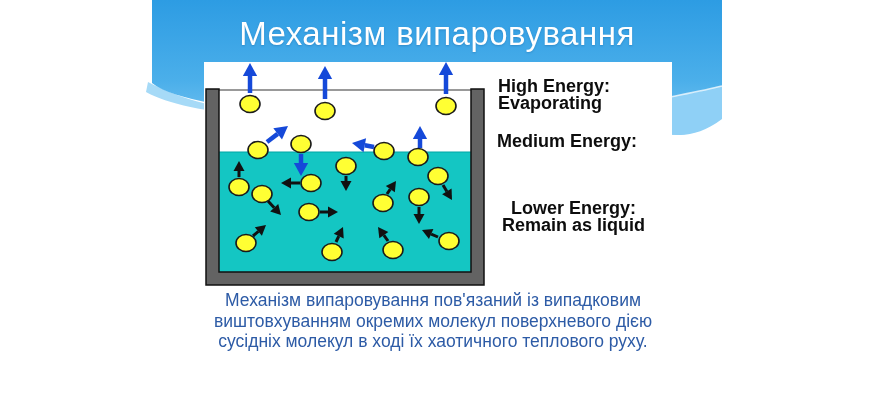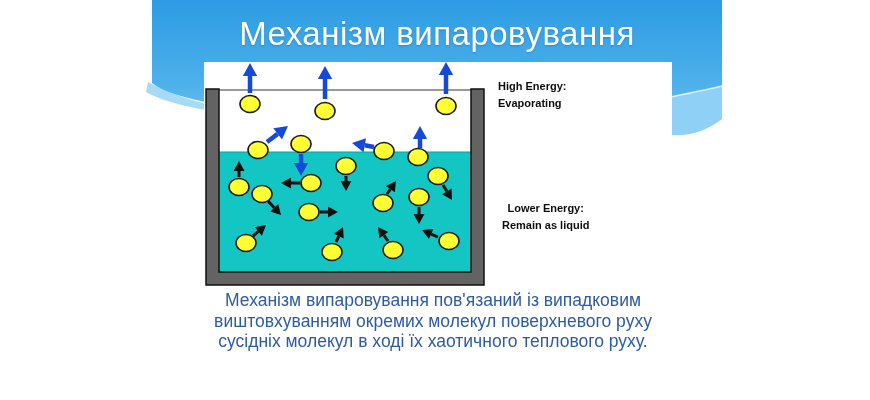--- a/index.html
+++ b/index.html
@@ -5,21 +5,21 @@
   html,body{margin:0;padding:0;background:#ffffff;}
   body{width:870px;height:400px;position:relative;overflow:hidden;
        font-family:"Liberation Sans",sans-serif;}
   #scene{position:absolute;left:0;top:0;}
   .overlay{position:absolute;}
   .slide-title{
     left:152px;top:15px;width:570px;text-align:center;
     font-size:33px;font-weight:400;color:#ffffff;letter-spacing:.5px;
     text-shadow:0 1px 2px rgba(0,60,120,.25);
   }
-  .energy-label{color:#0d0d0d;font-weight:700;font-size:11px;line-height:16.5px;}
+  .energy-label{color:#0d0d0d;font-weight:700;font-size:18px;line-height:16.5px;}
   .label-high{left:498px;top:78px;}
   .label-medium{left:497px;top:133px;}
   .label-lower{left:502px;top:200px;text-align:center;}
   .body-text{
     left:173px;top:290px;width:520px;
     color:#2d5ba6;font-size:17.5px;line-height:20.5px;font-weight:500;text-align:center;
   }
 </style>
 </head>
 <body>
@@ -114,23 +114,24 @@
     </g>
 </svg>
 
 <div class="overlay slide-title">Механізм випаровування</div>
 
 <div class="overlay energy-label label-high">
   <div>High Energy:</div>
   <div>Evaporating</div>
 </div>
 <div class="overlay energy-label label-medium">
+  <div>Medium Energy:</div>
 </div>
 <div class="overlay energy-label label-lower">
   <div>Lower Energy:</div>
   <div>Remain as liquid</div>
 </div>
 
 <div class="overlay body-text">
   <div>Механізм випаровування пов'язаний із випадковим</div>
-  <div>виштовхуванням окремих молекул поверхневого руху</div>
+  <div>виштовхуванням окремих молекул поверхневого дією</div>
   <div>сусідніх молекул в ході їх хаотичного теплового руху.</div>
 </div>
 
 </body></html>

